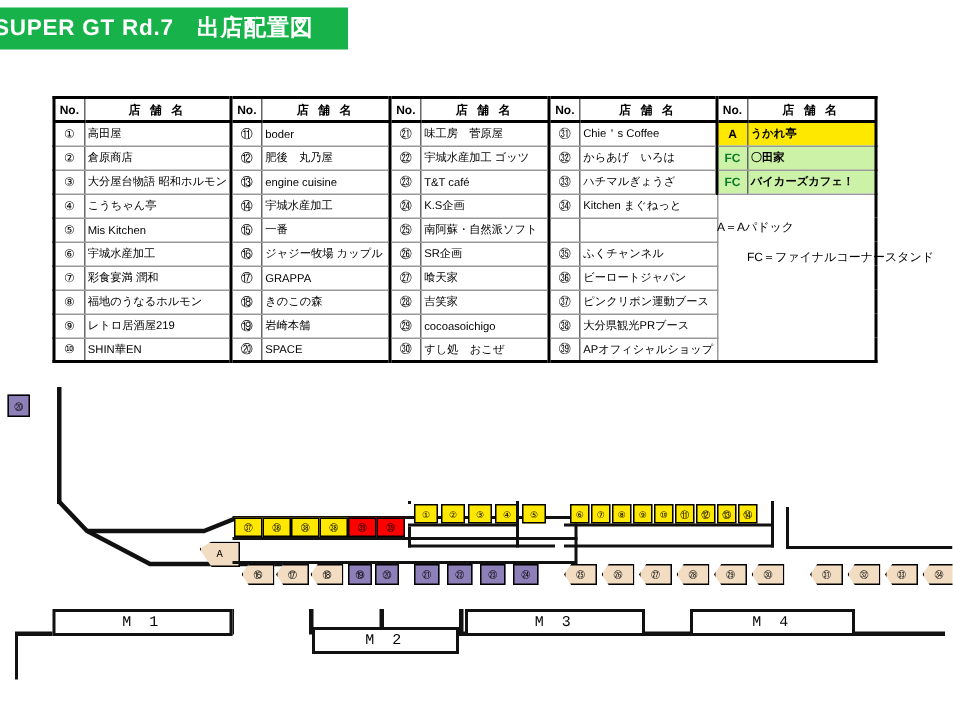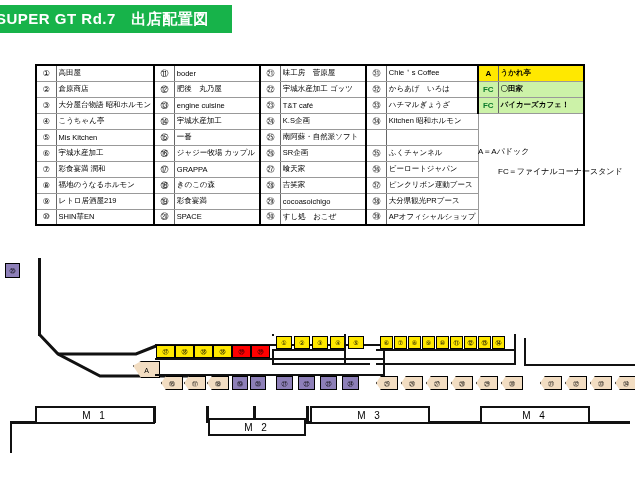--- a/index.html
+++ b/index.html
@@ -50,21 +50,21 @@
   #shop-table td.greenno{background:#ccf2a8;font-weight:bold;color:#0a7a2a;}
   #shop-table td.blank{border:none;background:#fff;}
 
   .legend{
     position:absolute;font-size:8px;color:#000;white-space:nowrap;
   }
   #legend-a{left:478px;top:146px;}
   #legend-fc{left:498px;top:166px;}
 
   
-  #map{position:absolute;left:0;top:258px;width:635px;height:222px;}
+  #map{position:absolute;left:0;top:258px;width:635px;height:222px;font-family:Liberation Mono, monospace;}
 
   .line{position:absolute;background:#111;}
 
   
   .chip{
     position:absolute;height:13px;
     border:1px solid #000;
     font-size:6px;line-height:13px;text-align:center;
     color:#000;box-sizing:border-box;overflow:hidden;
   }
@@ -86,20 +86,32 @@
     letter-spacing:3px;color:#000;box-sizing:border-box;
   }
 </style>
 </head>
 <body>
 
 <div id="title-banner">SUPER GT Rd.7　出店配置図</div>
 
 <table id="shop-table">
   <tbody id="table-body">
+      <tr class="hdr">
+        <td class="no">No.</td>
+        <td class="nm">店 舗 名</td>
+        <td class="no grp-start">No.</td>
+        <td class="nm">店 舗 名</td>
+        <td class="no grp-start">No.</td>
+        <td class="nm">店 舗 名</td>
+        <td class="no grp-start">No.</td>
+        <td class="nm">店 舗 名</td>
+        <td class="no grp-start">No.</td>
+        <td class="nm">店 舗 名</td>
+      </tr>
       <tr>
         <td class="no">①</td>
         <td class="nm">高田屋</td>
         <td class="no grp-start">⑪</td>
         <td class="nm">boder</td>
         <td class="no grp-start">㉑</td>
         <td class="nm">味工房　菅原屋</td>
         <td class="no grp-start">㉛</td>
         <td class="nm">Chie＇s  Coffee</td>
         <td class="no grp-start yellow">A</td>
@@ -130,21 +142,21 @@
         <td class="nm green">バイカーズカフェ！</td>
       </tr>
       <tr>
         <td class="no">④</td>
         <td class="nm">こうちゃん亭</td>
         <td class="no grp-start">⑭</td>
         <td class="nm">宇城水産加工</td>
         <td class="no grp-start">㉔</td>
         <td class="nm">K.S企画</td>
         <td class="no grp-start">㉞</td>
-        <td class="nm">Kitchen 昭和ホルモン</td>
+        <td class="nm">Kitchen まぐねっと</td>
         <td class="no grp-start blank"></td>
         <td class="nm blank"></td>
       </tr>
       <tr>
         <td class="no">⑤</td>
         <td class="nm">Mis Kitchen</td>
         <td class="no grp-start">⑮</td>
         <td class="nm">一番</td>
         <td class="no grp-start">㉕</td>
         <td class="nm">南阿蘇・自然派ソフト</td>
@@ -186,21 +198,21 @@
         <td class="nm">吉笑家</td>
         <td class="no grp-start">㊲</td>
         <td class="nm">ピンクリボン運動ブース</td>
         <td class="no grp-start blank"></td>
         <td class="nm blank"></td>
       </tr>
       <tr>
         <td class="no">⑨</td>
         <td class="nm">レトロ居酒屋219</td>
         <td class="no grp-start">⑲</td>
-        <td class="nm">彩食宴満</td>
+        <td class="nm">岩崎本舗</td>
         <td class="no grp-start">㉙</td>
         <td class="nm">cocoasoichigo</td>
         <td class="no grp-start">㊳</td>
         <td class="nm">大分県観光PRブース</td>
         <td class="no grp-start blank"></td>
         <td class="nm blank"></td>
       </tr>
       <tr>
         <td class="no">⑩</td>
         <td class="nm">SHIN華EN</td>
@@ -315,16 +327,16 @@
   <div class="line" style="left:206px;top:148px;width:3px;height:17px;"></div>
   <div class="line" style="left:253px;top:148px;width:3px;height:17px;"></div>
   <div class="line" style="left:306px;top:148px;width:3px;height:17px;"></div>
   <div class="line" style="left:389px;top:148px;width:3px;height:17px;"></div>
   <div class="line" style="left:415px;top:148px;width:3px;height:17px;"></div>
 
   <div id="stand-labels">
       <div class="mlabel" style="left: 35px; top: 148px; width: 120px; height: 18px;">M 1</div>
       <div class="mlabel" style="left: 208px; top: 160px; width: 98px; height: 18px;">M 2</div>
       <div class="mlabel" style="left: 310px; top: 148px; width: 120px; height: 18px;">M 3</div>
-      <div class="mlabel" style="left: 480px; top: 148px; width: 110px; height: 18px;">M 4</div>
+      <div class="mlabel" style="left: 460px; top: 148px; width: 110px; height: 18px;">M 4</div>
     </div>
 
 </div>
 
 </body></html>

